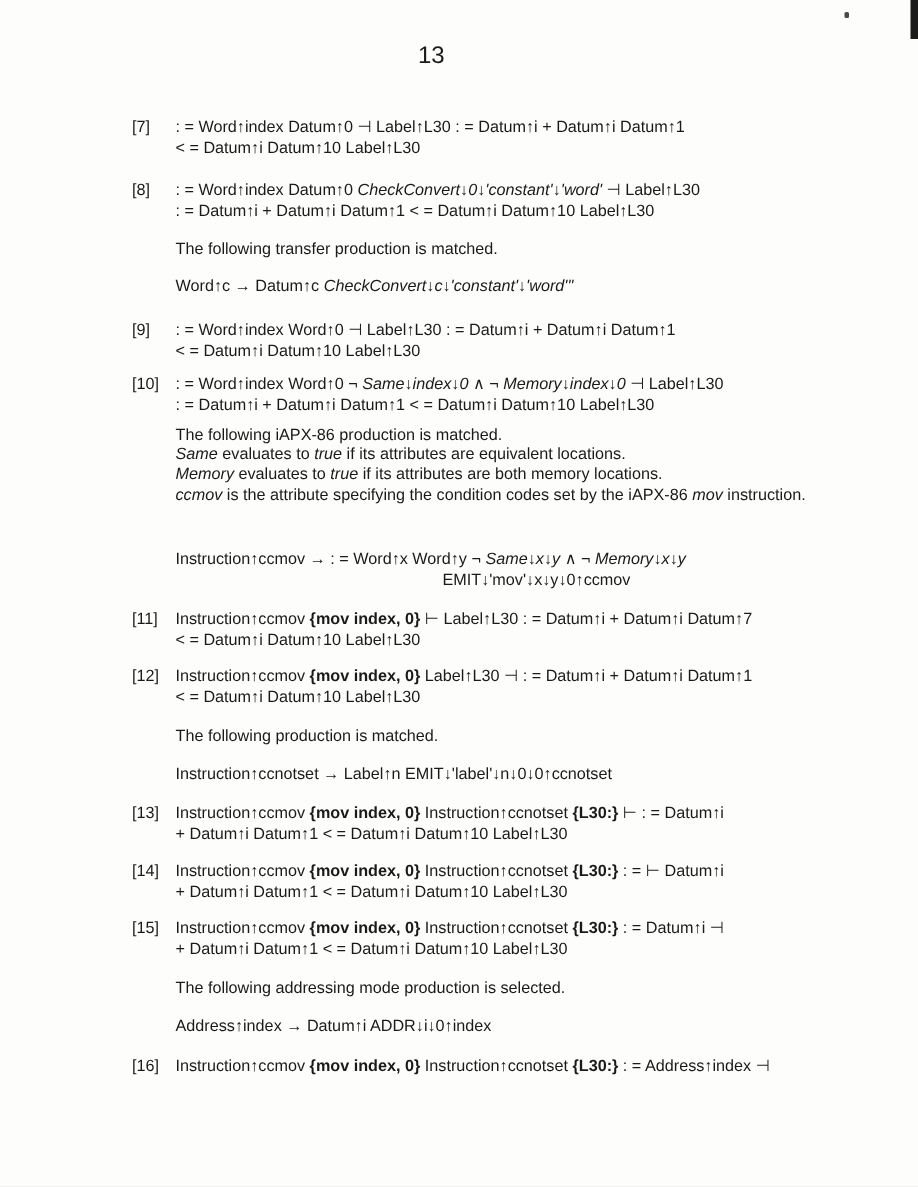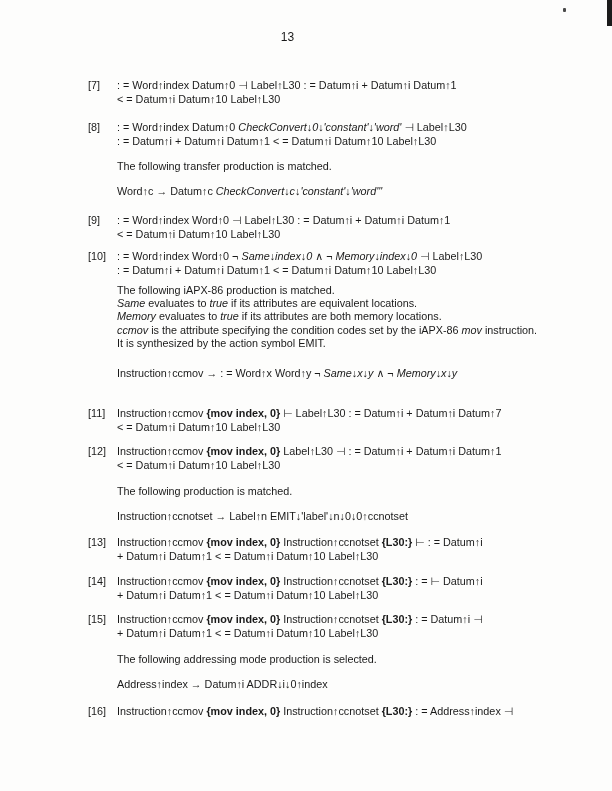--- a/index.html
+++ b/index.html
@@ -8,21 +8,21 @@
     width:612px;height:791px;
     background:#fdfdfc;
     font-family:"Liberation Sans","DejaVu Sans",sans-serif;
     font-size:10.8px;
     line-height:13.6px;
     color:#1a1a1a;
     overflow:hidden;
   }
   .pageno{
     position:absolute;top:31px;left:0;width:575px;
-    text-align:center;font-size:12px;
+    text-align:center;font-size:16px;
   }
   .block{position:absolute;left:117px;right:40px;}
   .block .line{white-space:nowrap;}
   .block.item{left:88px;display:flex;align-items:flex-start;}
   .block.item .num{flex:0 0 29px;width:29px;}
   .it{font-style:italic;}
   .bd{font-weight:bold;margin-top:28px;}
   .para5 .line{line-height:13.2px;}
   [data-name="block-formula-instruction-ccmov"] .line:nth-child(2){padding-left:178px;}
   .scan-strip{
@@ -77,26 +77,26 @@
           <div class="line" data-name="text-line"><span data-name="text-segment">: = Word↑index Word↑0 ¬ </span><span class="it" data-name="text-segment">Same↓index↓0</span><span data-name="text-segment"> ∧ ¬ </span><span class="it" data-name="text-segment">Memory↓index↓0</span><span data-name="text-segment"> ⊣ Label↑L30</span></div>
           <div class="line" data-name="text-line"><span data-name="text-segment">: = Datum↑i + Datum↑i Datum↑1 &lt; = Datum↑i Datum↑10 Label↑L30</span></div>
         </div>
       </div>
       <div class="block para5" data-name="block-paragraph-iapx-notes" style="top: 272px; margin-top: 12px;">
         <div class="lines" data-name="text-lines">
           <div class="line" data-name="text-line"><span data-name="text-segment">The following iAPX-86 production is matched.</span></div>
           <div class="line" data-name="text-line"><span class="it" data-name="text-segment">Same</span><span data-name="text-segment"> evaluates to </span><span class="it" data-name="text-segment">true</span><span data-name="text-segment"> if its attributes are equivalent locations.</span></div>
           <div class="line" data-name="text-line"><span class="it" data-name="text-segment">Memory</span><span data-name="text-segment"> evaluates to </span><span class="it" data-name="text-segment">true</span><span data-name="text-segment"> if its attributes are both memory locations.</span></div>
           <div class="line" data-name="text-line"><span class="it" data-name="text-segment">ccmov</span><span data-name="text-segment"> is the attribute specifying the condition codes set by the iAPX-86 </span><span class="it" data-name="text-segment">mov</span><span data-name="text-segment"> instruction.</span></div>
-          <div class="line" data-name="text-line"><span data-name="text-segment">It is synthesized by the action symbol EMIT.</span></div>
         </div>
       </div>
       <div class="block formula" data-name="block-formula-instruction-ccmov" style="top: 367px;">
         <div class="lines" data-name="text-lines">
           <div class="line" data-name="text-line"><span data-name="text-segment">Instruction↑ccmov → : = Word↑x Word↑y ¬ </span><span class="it" data-name="text-segment">Same↓x↓y</span><span data-name="text-segment"> ∧ ¬ </span><span class="it" data-name="text-segment">Memory↓x↓y</span></div>
+          <div class="line" data-name="text-line"><span data-name="text-segment">EMIT↓'mov'↓x↓y↓0↑ccmov</span></div>
         </div>
       </div>
       <div class="block item" data-name="block-item-11" style="top: 407px;">
         <span class="num" data-name="item-number">[11]</span>
         <div class="lines" data-name="text-lines">
           <div class="line" data-name="text-line"><span data-name="text-segment">Instruction↑ccmov </span><span class="bd" data-name="text-segment">{mov index, 0}</span><span data-name="text-segment"> ⊢ Label↑L30 : = Datum↑i + Datum↑i Datum↑7</span></div>
           <div class="line" data-name="text-line"><span data-name="text-segment">&lt; = Datum↑i Datum↑10 Label↑L30</span></div>
         </div>
       </div>
       <div class="block item" data-name="block-item-12" style="top: 445px;">

